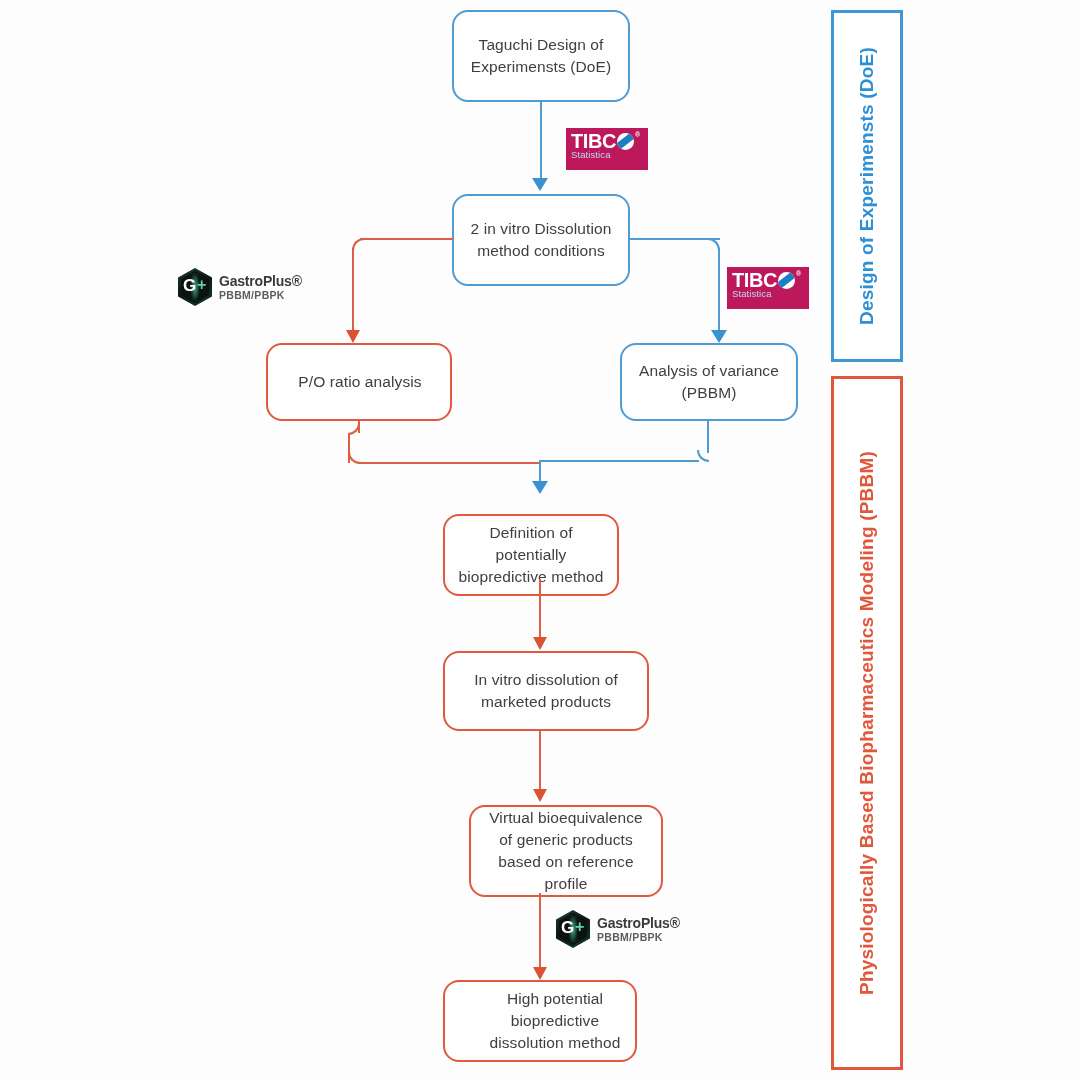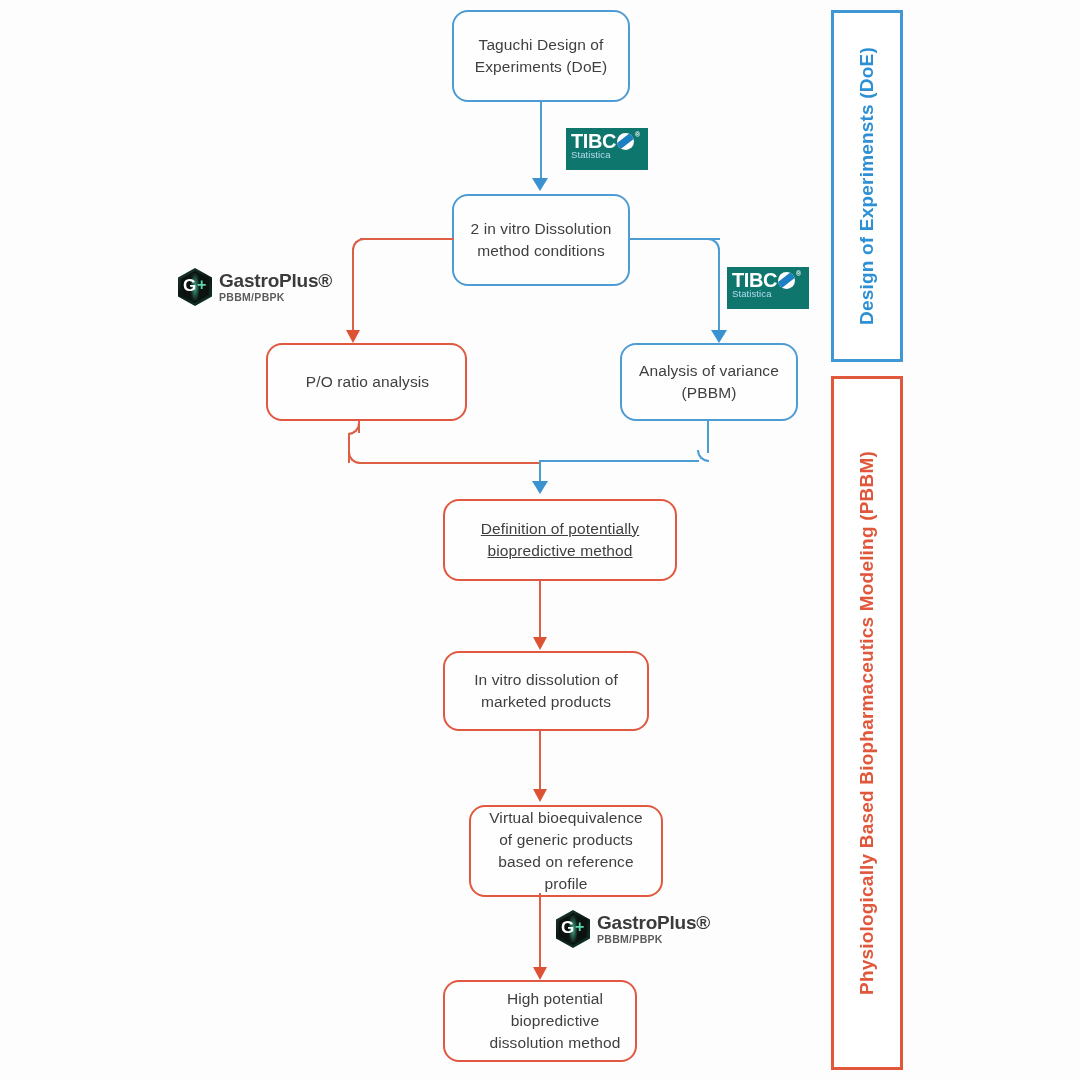--- a/index.html
+++ b/index.html
@@ -75,21 +75,21 @@
     font-size: 19px;
     letter-spacing: 0.2px;
     white-space: nowrap;
   }
   .phase-label-blue { color: #2e90d4; }
   .phase-label-red  { color: #e0573c; }
 
   
   .tibco {
     position: absolute;
-    background: #0f766e;
+    background: #be185d;
     box-sizing: border-box;
     padding: 3px 5px 2px 5px;
     overflow: hidden;
   }
   .tibco-word {
     display: flex;
     align-items: center;
     color: #ffffff;
     font-weight: bold;
     font-size: 20px;
@@ -182,41 +182,41 @@
     top: 9px;
     color: #5fd6ae;
     font-weight: bold;
     font-size: 16px;
     line-height: 1;
     font-family: "Liberation Sans", sans-serif;
   }
   .gp-txt { display: flex; flex-direction: column; line-height: 1; }
   .gp-name {
     font-weight: bold;
-    font-size: 19px;
+    font-size: 14px;
     color: #3b3b3b;
     letter-spacing: -0.2px;
     font-family: "Liberation Sans", sans-serif;
   }
   .gp-sub {
     font-weight: bold;
     font-size: 10.5px;
     color: #5c5c5c;
     letter-spacing: 0.3px;
     margin-top: 2px;
     font-family: "Liberation Sans", sans-serif;
   }
 </style>
 </head>
 <body>
 
 <div id="stage">
 
   <div class="node node-blue" style="left:452px; top:10px; width:178px; height:92px;">
-    <span>Taguchi Design of Experiments (DoE)</span>
+    <span>Taguchi Design of Experimensts (DoE)</span>
   </div>
 
   <div class="ln ln-v-blue" style="left:540px; top:102px; height:78px;"></div>
   <div class="arrow arrow-down-blue" style="left:532px; top:178px;"></div>
 
   <div class="tibco" style="left:566px; top:128px; width:82px; height:42px;">
     <div class="tibco-word">
       <span>TIBC</span>
       <span class="tibco-orb"></span>
       <span class="tibco-tm">®</span>
@@ -254,42 +254,42 @@
       <div class="gp-hex-glow"></div>
       <div class="gp-g">G</div>
       <div class="gp-p">+</div>
     </div>
     <div class="gp-txt">
       <span class="gp-name">GastroPlus®</span>
       <span class="gp-sub">PBBM/PBPK</span>
     </div>
   </div>
 
-  <div class="node node-red" style="left:266px; top:343px; width:201px; height:78px;padding-left:12px;">
+  <div class="node node-red" style="left:266px; top:343px; width:186px; height:78px;padding-left:12px;">
     <span>P/O ratio analysis</span>
   </div>
 
   <div class="node node-blue" style="left:620px; top:343px; width:178px; height:78px;">
     <span>Analysis of variance (PBBM)</span>
   </div>
 
   <div class="ln ln-v-red" style="left:358px; top:421px; height:12px;"></div>
   <div class="elbow elbow-red" style="left:348px; top:423px; width:12px; height:12px; border-width:0 2.2px 2.2px 0; border-bottom-right-radius:12px;"></div>
   <div class="ln ln-v-red" style="left:348px; top:433px; height:30px;"></div>
   <div class="elbow elbow-red" style="left:348px; top:452px; width:12px; height:12px; border-width:0 0 2.2px 2.2px; border-bottom-left-radius:12px;"></div>
   <div class="ln ln-h-red" style="left:358px; top:461.8px; width:182px;"></div>
 
   <div class="ln ln-v-blue" style="left:707px; top:421px; height:32px;"></div>
   <div class="elbow elbow-blue" style="left:697px; top:450px; width:12px; height:12px; border-width:0 0 2.4px 2.4px; border-bottom-left-radius:12px;"></div>
   <div class="ln ln-h-blue" style="left:539px; top:459.6px; width:160px;"></div>
 
   <div class="ln ln-v-blue" style="left:539px; top:460px; height:24px;"></div>
   <div class="arrow arrow-down-blue" style="left:532px; top:481px;"></div>
 
-  <div class="node node-red" style="left:443px; top:499px; width:234px; height:82px;text-decoration:underline;">
+  <div class="node node-red" style="left:443px; top:514px; width:176px; height:82px;">
     <span>Definition of potentially biopredictive method</span>
   </div>
 
   <div class="ln ln-v-red" style="left:539px; top:579px; height:62px;"></div>
   <div class="arrow arrow-down-red" style="left:532.5px; top:637px;"></div>
 
   <div class="node node-red" style="left:443px; top:651px; width:206px; height:80px;">
     <span>In vitro dissolution of marketed products</span>
   </div>
 

